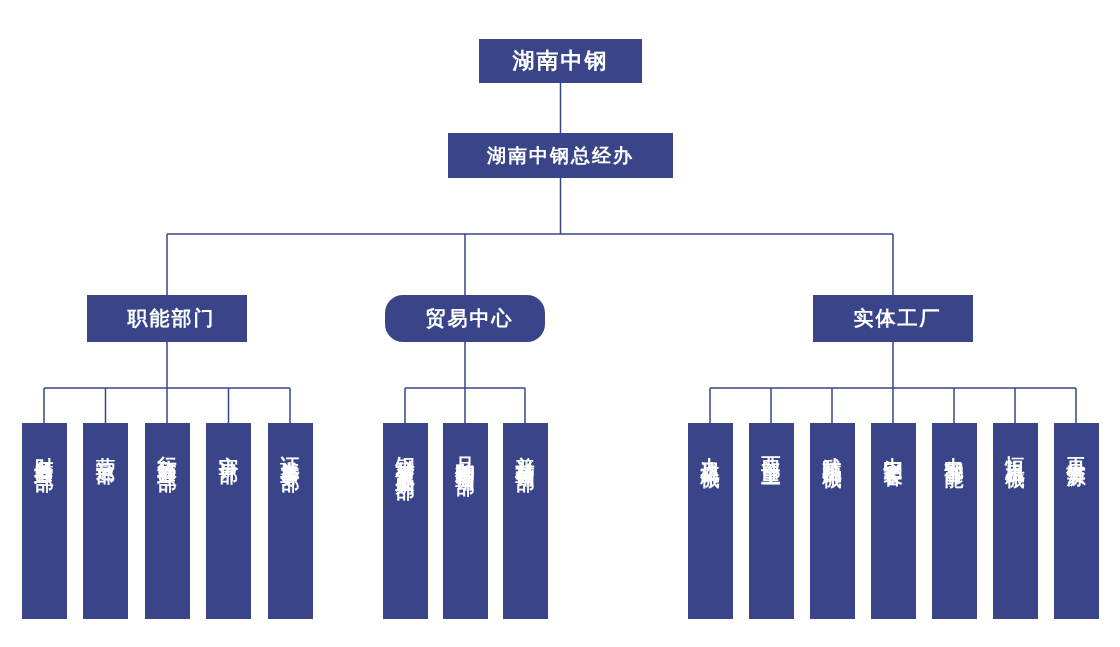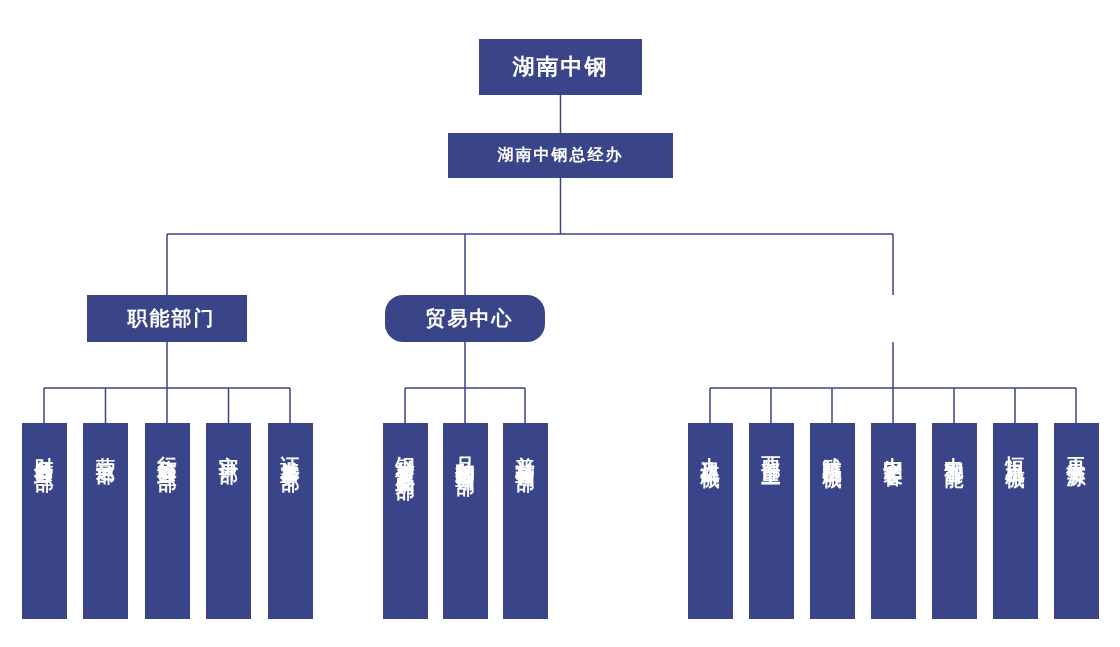--- a/index.html
+++ b/index.html
@@ -31,21 +31,21 @@
     position: absolute;
     background: var(--box-color);
     color: var(--text-color);
     font-weight: bold;
     display: flex;
     align-items: center;
     justify-content: center;
     box-sizing: border-box;
   }
   .lvl1 { font-size: 22px; letter-spacing: 2px; }
-  .lvl2 { font-size: 16px; letter-spacing: 2px; }
+  .lvl2 { font-size: 19px; letter-spacing: 2px; }
   .lvl3 { font-size: 20px; letter-spacing: 2px; padding-left: 9px; }
   .leaf {
     writing-mode: vertical-rl;
     text-orientation: upright;
     font-size: 19px;
     letter-spacing: 4px;
     padding-top: 18px;
     justify-content: flex-start;
     align-items: center;
     top: 423px;
@@ -87,26 +87,27 @@
     <line x1="710" y1="388" x2="1076" y2="388"></line>
     <line x1="710" y1="388" x2="710" y2="423"></line>
     <line x1="771" y1="388" x2="771" y2="423"></line>
     <line x1="832" y1="388" x2="832" y2="423"></line>
     <line x1="893" y1="388" x2="893" y2="423"></line>
     <line x1="954" y1="388" x2="954" y2="423"></line>
     <line x1="1015" y1="388" x2="1015" y2="423"></line>
     <line x1="1076" y1="388" x2="1076" y2="423"></line>
   </svg>
 
-  <div class="node lvl1" style="left:479px; top:39px; width:163px; height:56px;">湖南中钢</div>
+  <div class="node lvl1" style="left:479px; top:39px; width:163px; height:44px;">湖南中钢</div>
 
   <div class="node lvl2" style="left:448px; top:133px; width:225px; height:45px;">湖南中钢总经办</div>
 
   <div class="node lvl3 branch" style="left:87px;">职能部门</div>
   <div class="node lvl3 branch" style="left:385px;border-radius:18px;">贸易中心</div>
+  <div class="node lvl3 branch" style="left:813px;">实体工厂</div>
 
   <div class="node leaf" style="left:21.5px;">财务管理部</div>
   <div class="node leaf" style="left:83px;">营运部</div>
   <div class="node leaf" style="left:144.5px;">行政管理部</div>
   <div class="node leaf" style="left:206px;">审计部</div>
   <div class="node leaf" style="left:267.5px;">证券事务部</div>
 
   <div class="node leaf" style="left:382.5px;">钢材资源采购部</div>
   <div class="node leaf" style="left:442.5px;">品种钢营销部</div>
   <div class="node leaf" style="left:502.5px;">普材营销部</div>

